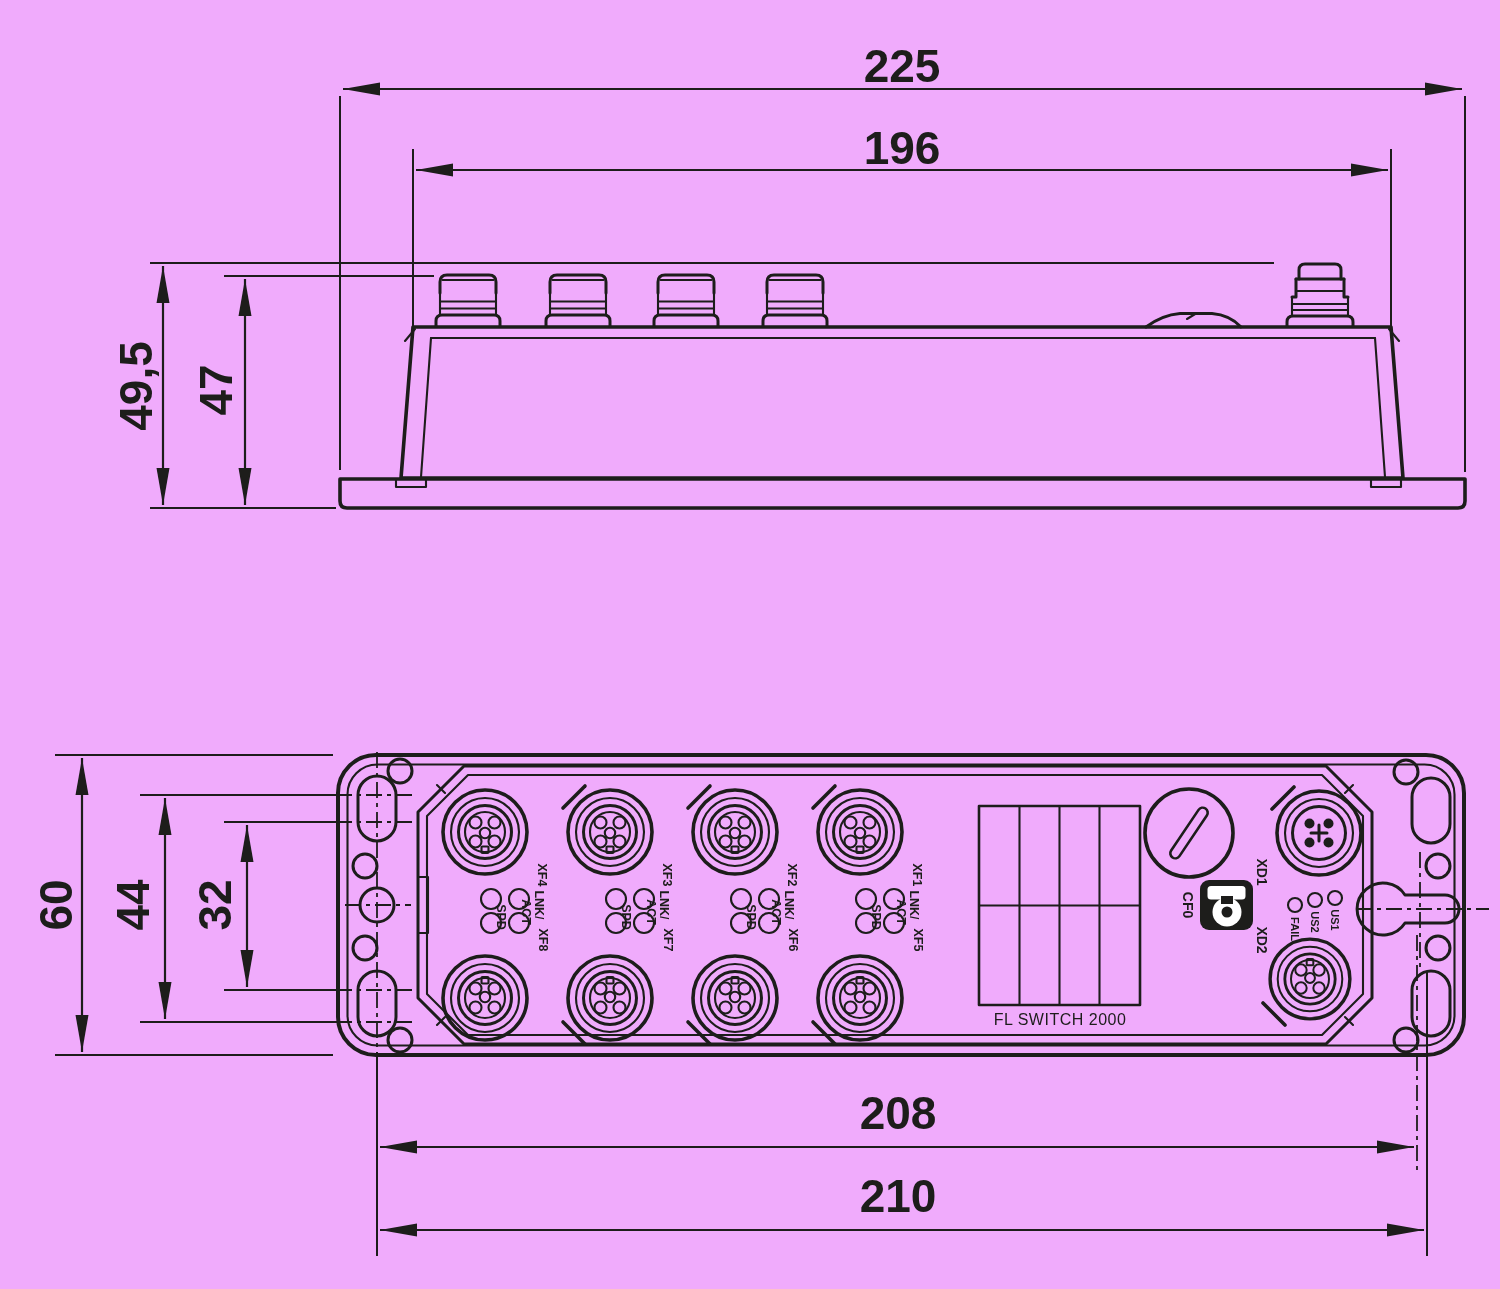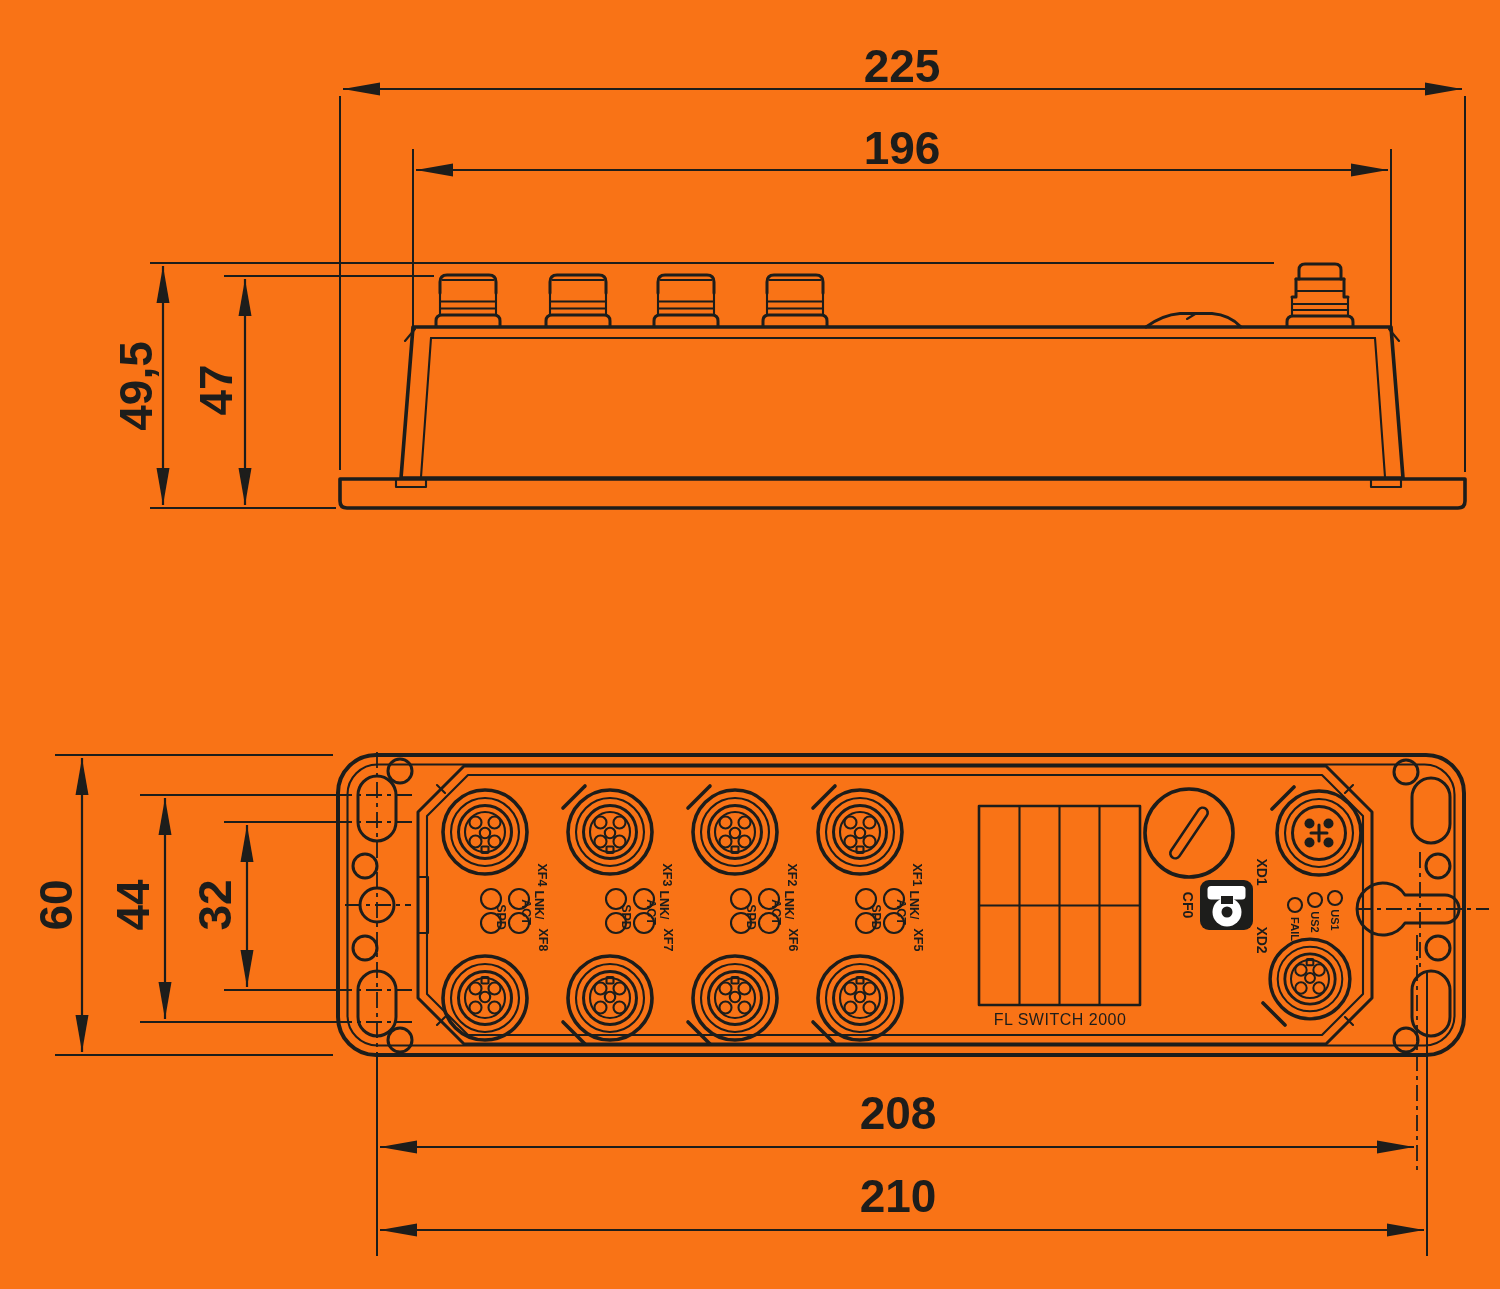--- a/index.html
+++ b/index.html
@@ -1,16 +1,16 @@
 <!DOCTYPE html>
 <html><head>
 <meta charset="utf-8">
 <style>
   html,body{margin:0;padding:0;background:#ffffff;}
-  .stage{width:1500px;height:1289px;position:relative;background:#f97316;}
+  .stage{width:1500px;height:1289px;position:relative;background:#f0abfc;}
   svg{display:block;}
   .ln{stroke:#1d1d1b;fill:none;stroke-linecap:round;stroke-linejoin:round;}
   .w4{stroke-width:4;}
   .w36{stroke-width:3.6;}
   .w3{stroke-width:3;}
   .w26{stroke-width:2.6;}
   .w2{stroke-width:2.1;}
   .w15{stroke-width:1.7;}
   .ext{stroke:#1d1d1b;stroke-width:2;fill:none;}
   .dim{stroke:#1d1d1b;stroke-width:2.2;fill:none;marker-end:url(#ae);marker-start:url(#as);}

